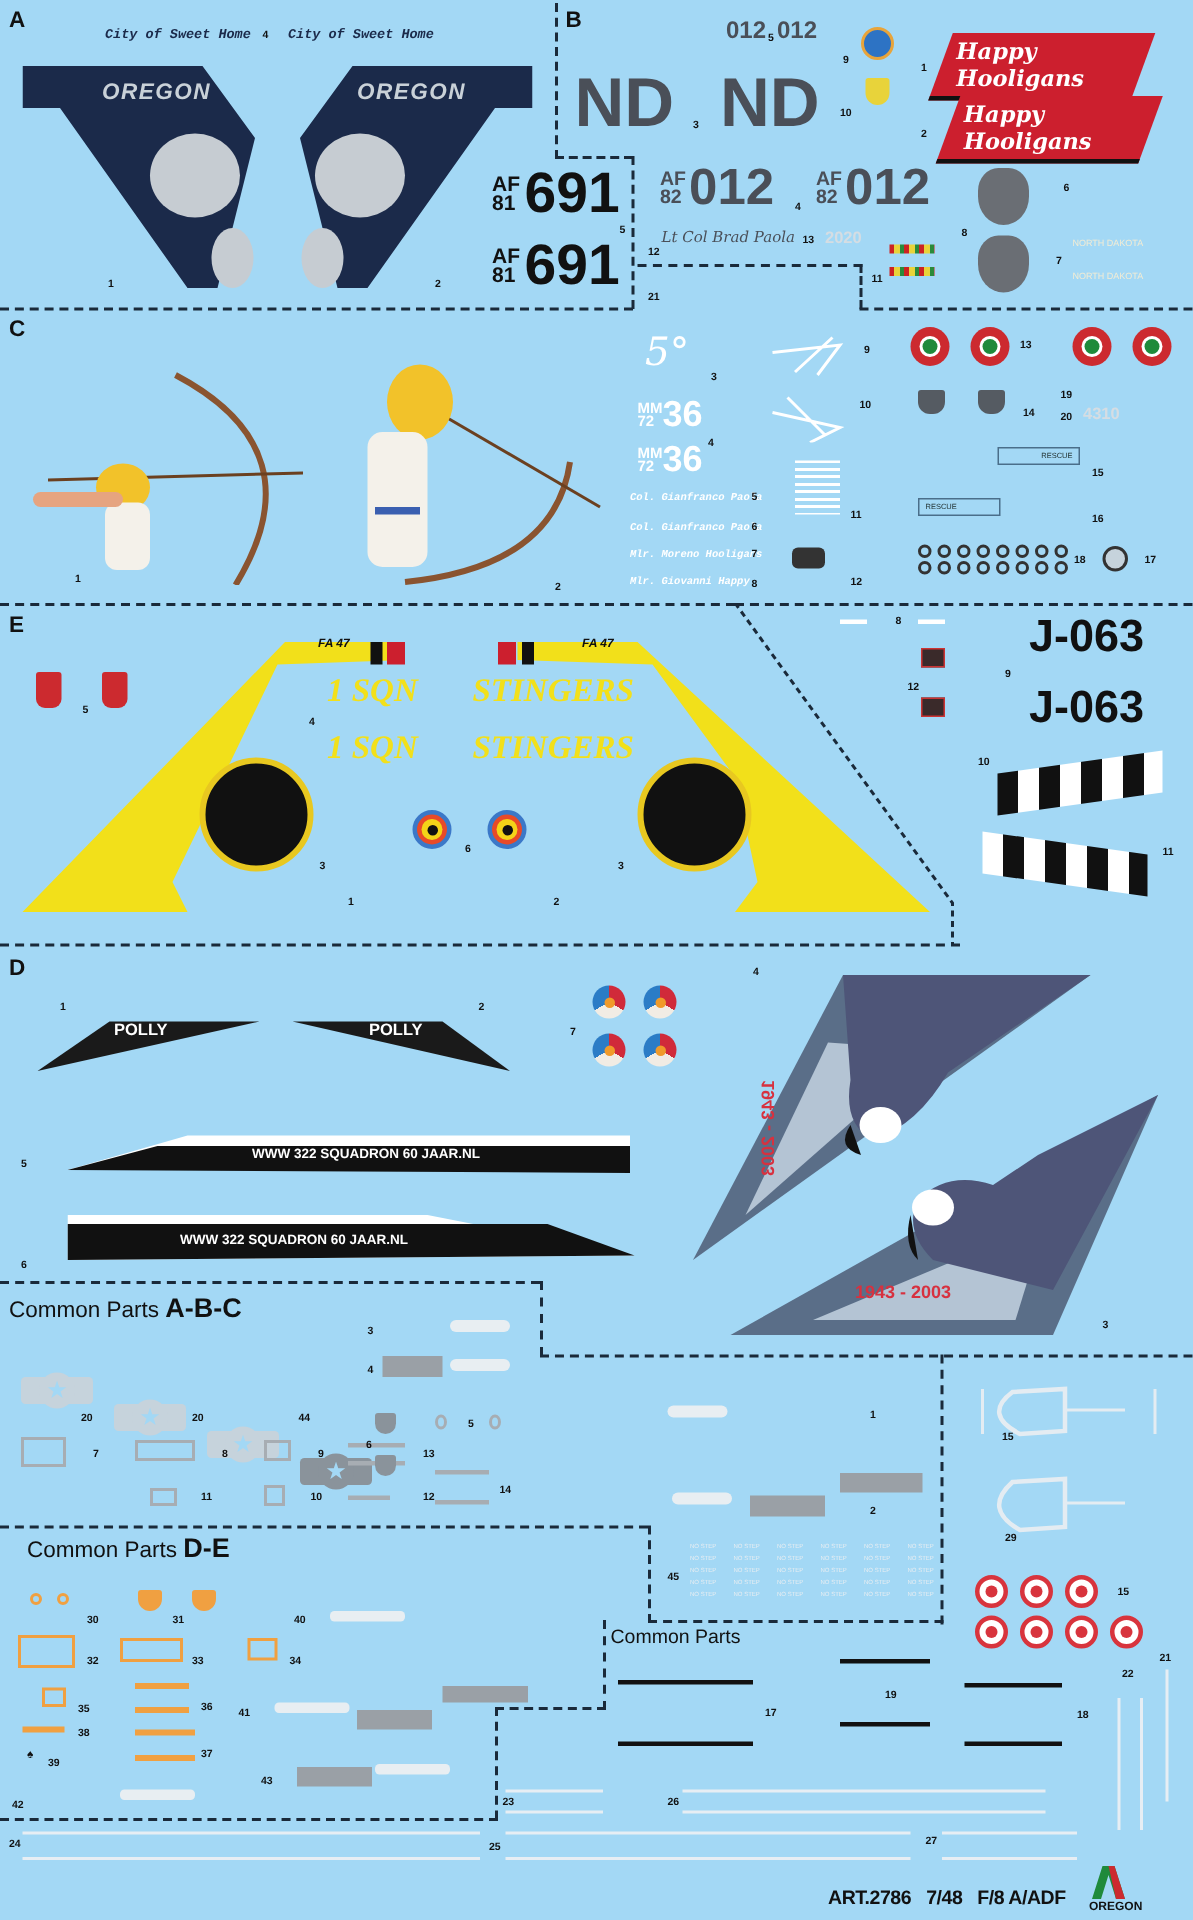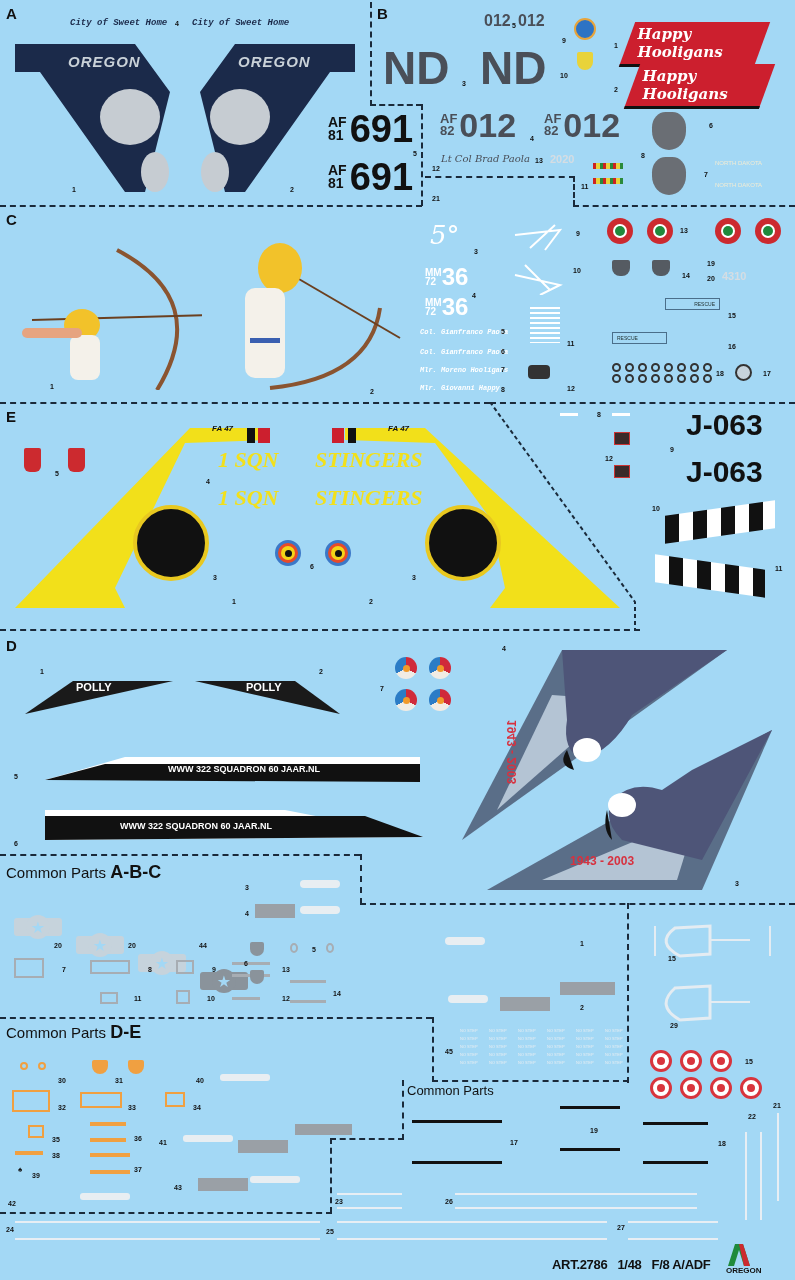--- a/index.html
+++ b/index.html
@@ -510,21 +510,21 @@
     </div>
   <div class="tgt">
       <b></b>
     </div>
   <div class="tgt">
       <b></b>
     </div>
 </div>
 
 <div>
-  <div class="abs cp" style="left:6px;top:1022px"><span>Common Parts</span> <b>D-E</b></div>
+  <div class="abs cp" style="left:18px;top:1022px"><span>Common Parts</span> <b>D-E</b></div>
   <div class="abs" style="left:20px;top:1062px;width:8px;height:8px;border:2px solid #f0a041;border-radius:50%"></div>
   <div class="abs" style="left:38px;top:1062px;width:8px;height:8px;border:2px solid #f0a041;border-radius:50%"></div>
   <span class="abs num" style="left:58px;top:1077px">30</span>
   <div class="abs" style="left:92px;top:1060px;width:16px;height:14px;background:#f0a041;border-radius:2px 2px 8px 8px"></div>
   <div class="abs" style="left:128px;top:1060px;width:16px;height:14px;background:#f0a041;border-radius:2px 2px 8px 8px"></div>
   <span class="abs num" style="left:115px;top:1077px">31</span>
   <div class="abs orange" style="left:12px;top:1090px;width:38px;height:22px"></div>
   <span class="abs num" style="left:58px;top:1104px">32</span>
   <div class="abs orange" style="left:80px;top:1092px;width:42px;height:16px"></div>
   <span class="abs num" style="left:128px;top:1104px">33</span>
@@ -583,20 +583,20 @@
   <div class="abs wline" style="left:337px;top:1221px;width:270px"></div>
   <div class="abs wline" style="left:337px;top:1238px;width:270px"></div>
   <span class="abs num" style="left:326px;top:1228px">25</span>
   <div class="abs wline" style="left:628px;top:1221px;width:90px"></div>
   <div class="abs wline" style="left:628px;top:1238px;width:90px"></div>
   <span class="abs num" style="left:617px;top:1224px">27</span>
 </div>
 
 <div class="abs" style="left:552px;top:1257px;display:flex;gap:10px;align-items:baseline">
   <span class="footer">ART.2786</span>
-  <span class="footer">1/48</span>
+  <span class="footer">7/48</span>
   <span class="footer">F/8 A/ADF</span>
 </div>
 <svg class="abs" style="left:722px;top:1242px" width="36" height="26">
   <polygon points="13,2 21,2 28,24 22,24 17,8 12,24 6,24" fill="#1f8a3b"></polygon>
   <polygon points="17,2 21,2 28,24 22,24" fill="#cc2a2f"></polygon>
 </svg>
 <span class="abs" style="left:726px;top:1266px;font-size:8px;font-weight:bold;color:#111">OREGON</span>
 
 </body></html>

